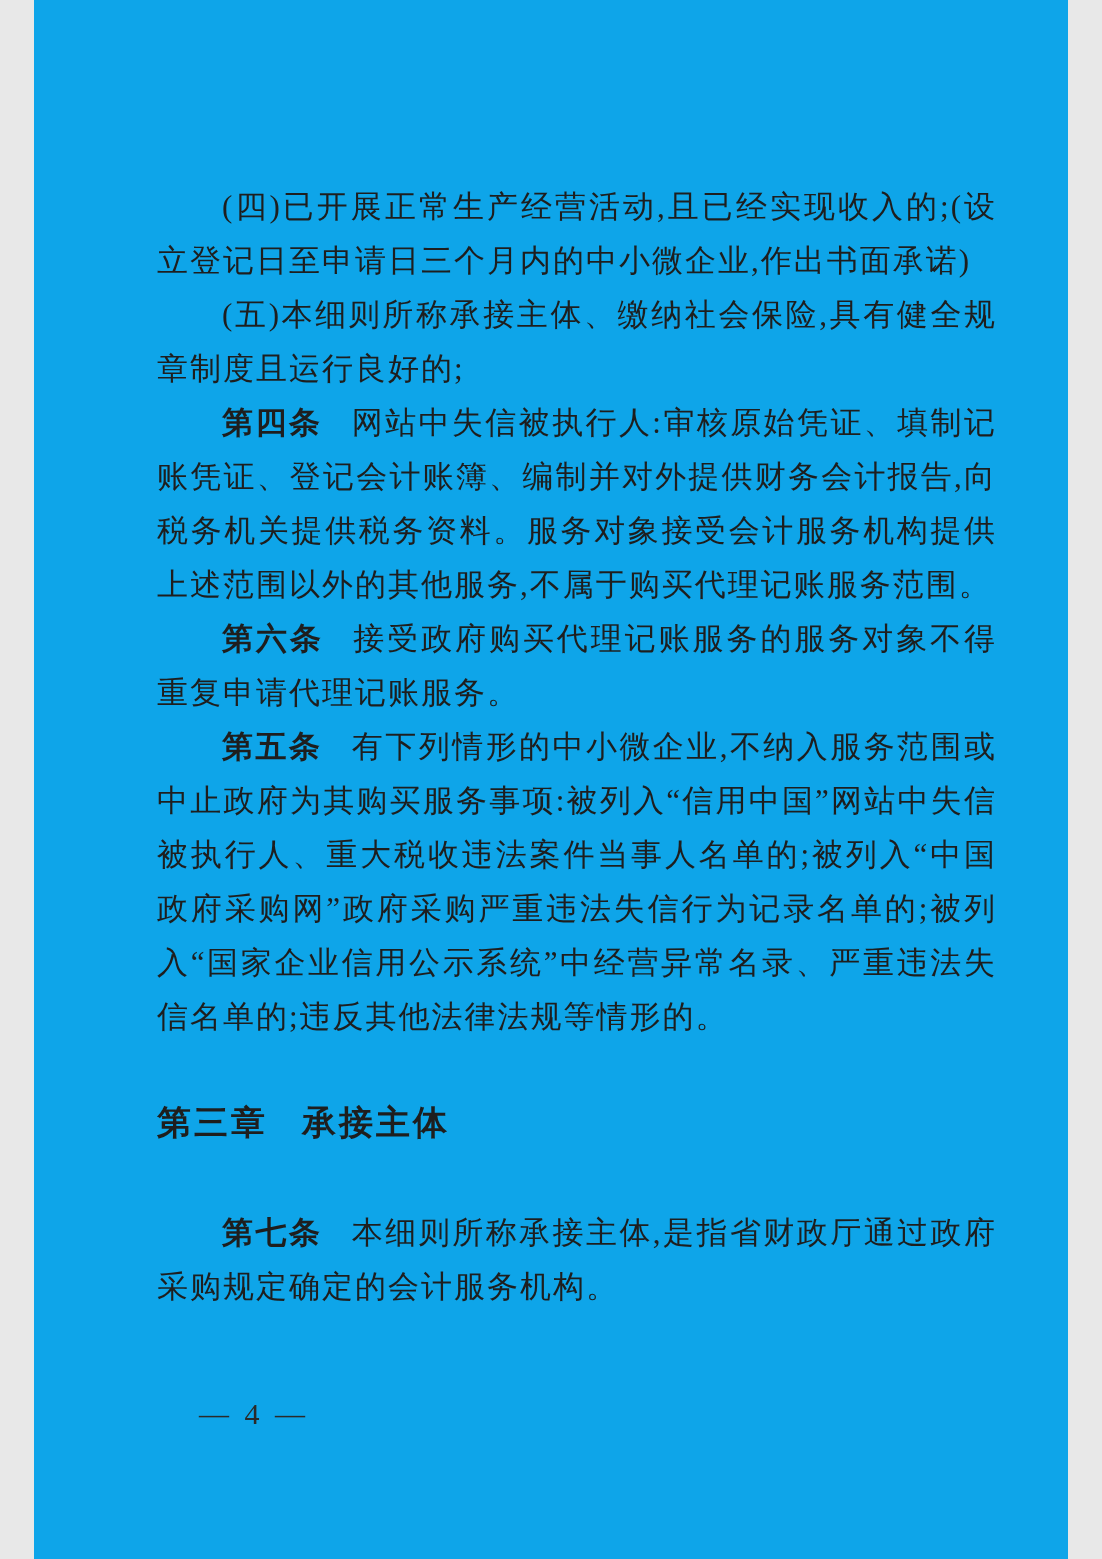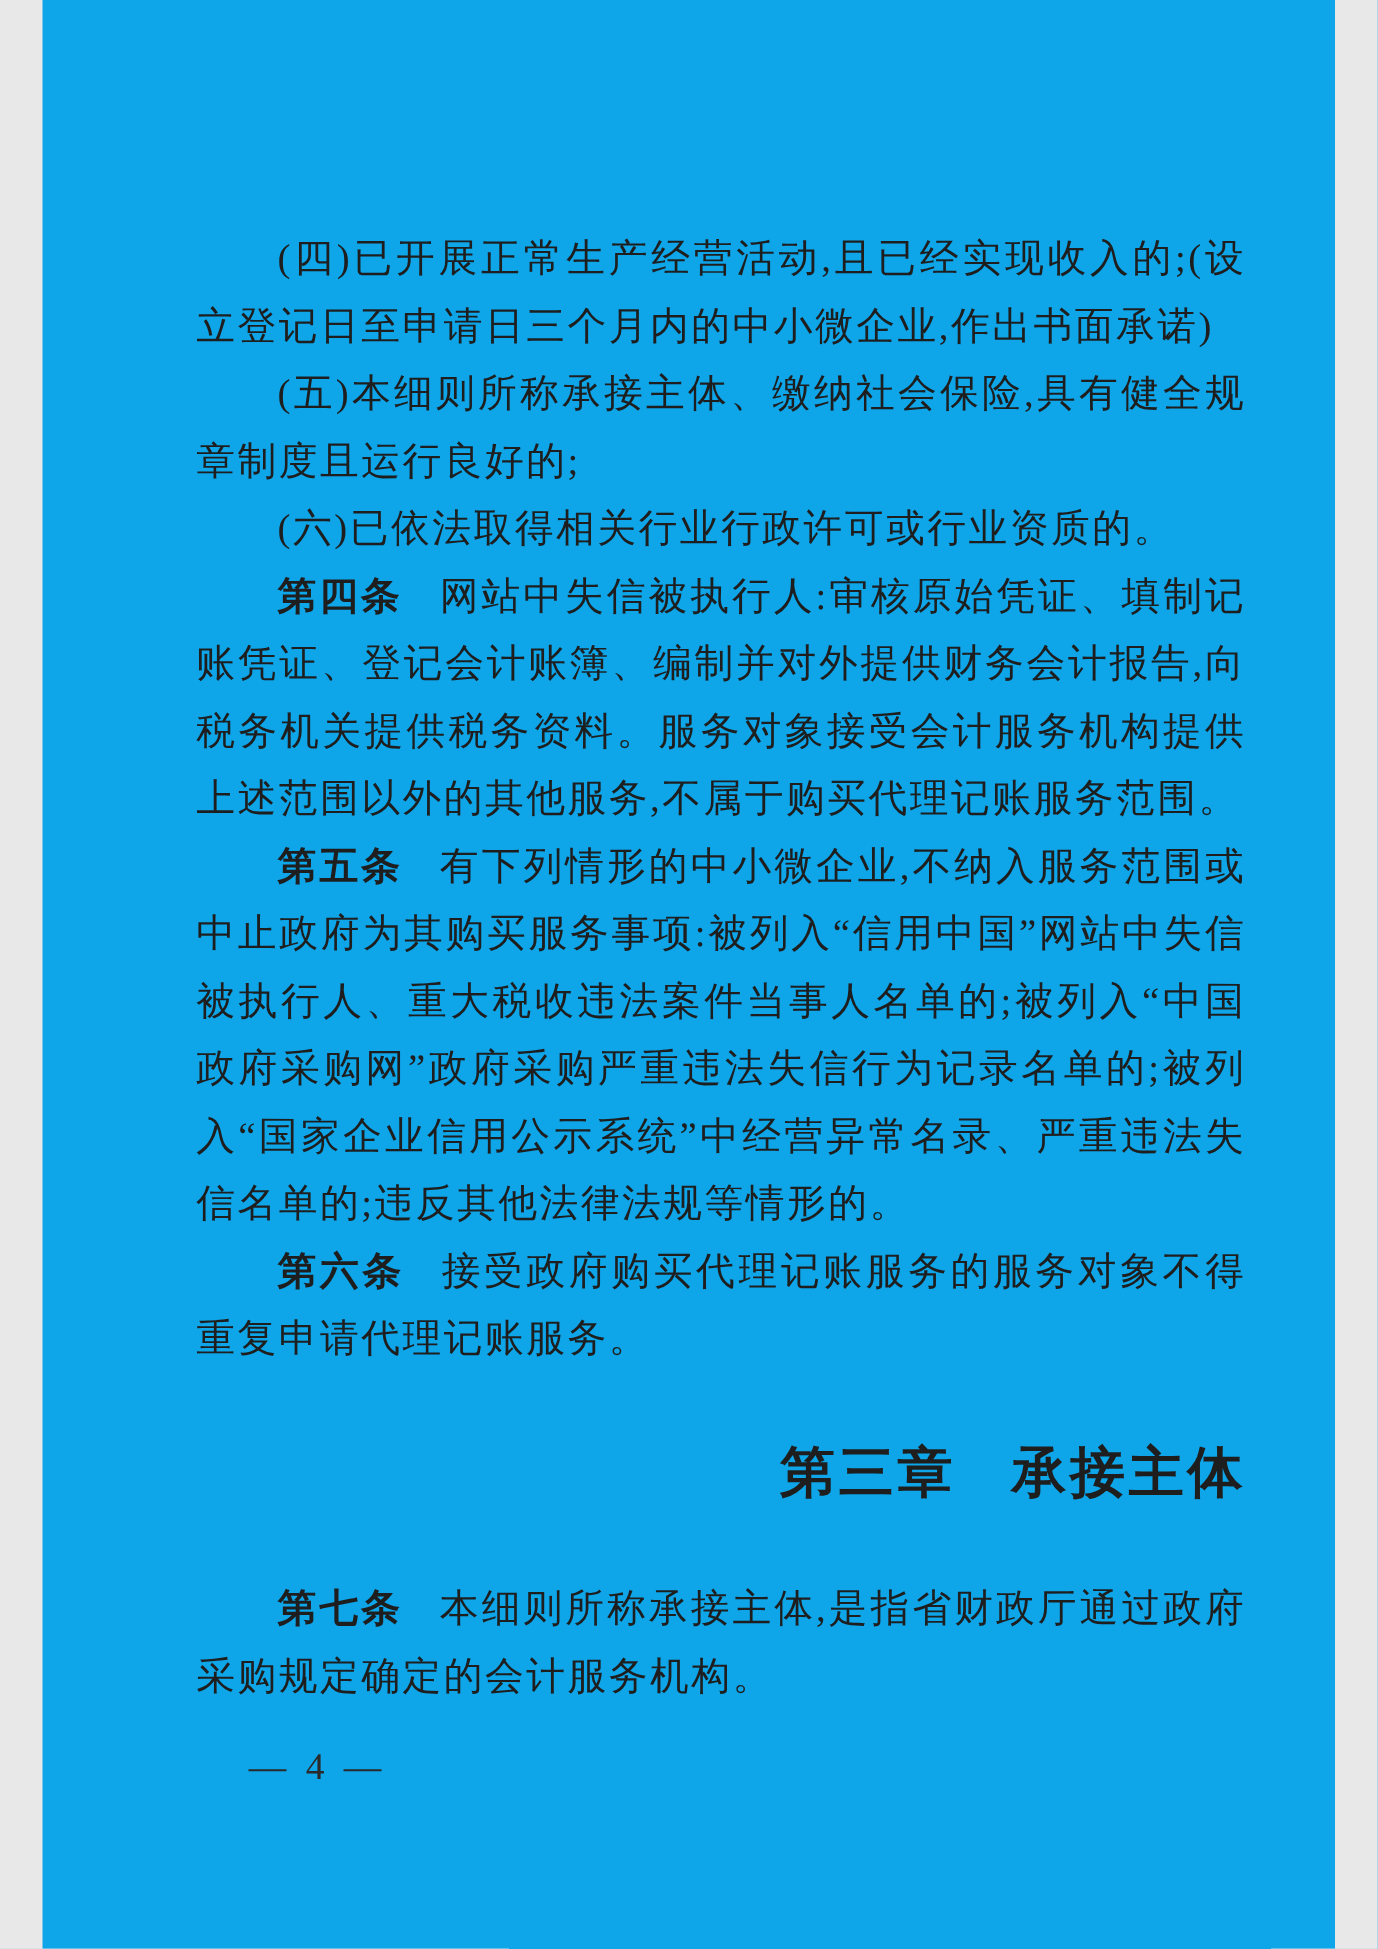--- a/index.html
+++ b/index.html
@@ -34,25 +34,25 @@
     word-break: break-all;
   }
   .para .lead {
     font-family: Liberation Sans, sans-serif;
     font-weight: bold;
     letter-spacing: 2px;
     margin-right: 0.95em;
   }
   .chapter {
     margin: 54px 0;
-    font-family: Liberation Serif, serif;
-    font-size: 44px;
+    font-family: Liberation Mono, monospace;
+    font-size: 34px;
     font-weight: bold;
     line-height: 54px;
-    text-align: right;
+    text-align: left;
     letter-spacing: 3px;
   }
   .chapter .chapter-number {
     margin-right: 1em;
   }
   .footer {
     position: absolute;
     left: 165px;
     top: 1392px;
     font-size: 30px;
@@ -64,27 +64,26 @@
 </head>
 <body>
 
 <div class="page">
   <main class="content">
 
     <p class="para"><span>(四)已开展正常生产经营活动,且已经实现收入的;(设立登记日至申请日三个月内的中小微企业,作出书面承诺)</span></p>
 
     <p class="para"><span>(五)本细则所称承接主体、缴纳社会保险,具有健全规章制度且运行良好的;</span></p>
 
-    <p class="para"><span>(六)已依法取得相关行业行政许可或行业资质的。</span></p>
 
     <p class="para"><span class="lead">第四条</span><span>网站中失信被执行人:审核原始凭证、填制记账凭证、登记会计账簿、编制并对外提供财务会计报告,向税务机关提供税务资料。服务对象接受会计服务机构提供上述范围以外的其他服务,不属于购买代理记账服务范围。</span></p>
 
+    <p class="para"><span class="lead">第六条</span><span>接受政府购买代理记账服务的服务对象不得重复申请代理记账服务。</span></p>
+
     <p class="para"><span class="lead">第五条</span><span>有下列情形的中小微企业,不纳入服务范围或中止政府为其购买服务事项:被列入“信用中国”网站中失信被执行人、重大税收违法案件当事人名单的;被列入“中国政府采购网”政府采购严重违法失信行为记录名单的;被列入“国家企业信用公示系统”中经营异常名录、严重违法失信名单的;违反其他法律法规等情形的。</span></p>
-
-    <p class="para"><span class="lead">第六条</span><span>接受政府购买代理记账服务的服务对象不得重复申请代理记账服务。</span></p>
 
     <h2 class="chapter"><span class="chapter-number">第三章</span><span>承接主体</span></h2>
 
     <p class="para"><span class="lead">第七条</span><span>本细则所称承接主体,是指省财政厅通过政府采购规定确定的会计服务机构。</span></p>
 
   </main>
 
   <div class="footer">— 4 —</div>
 </div>
 

